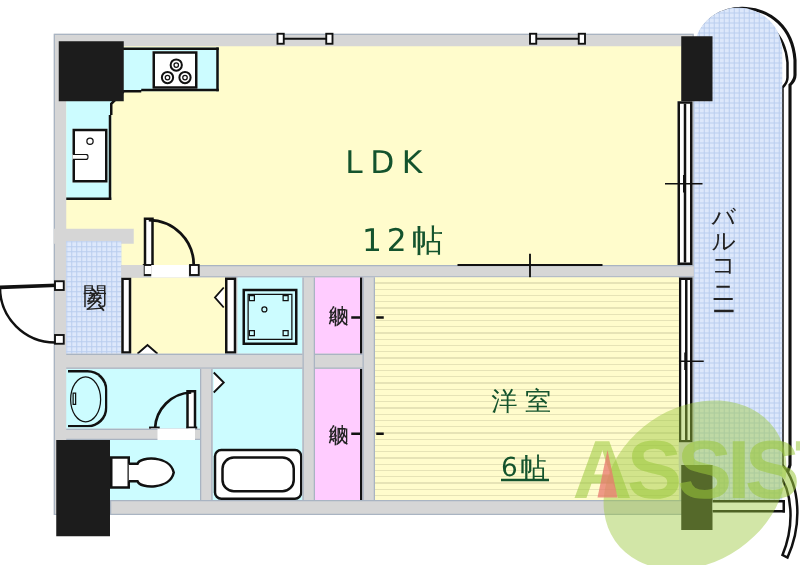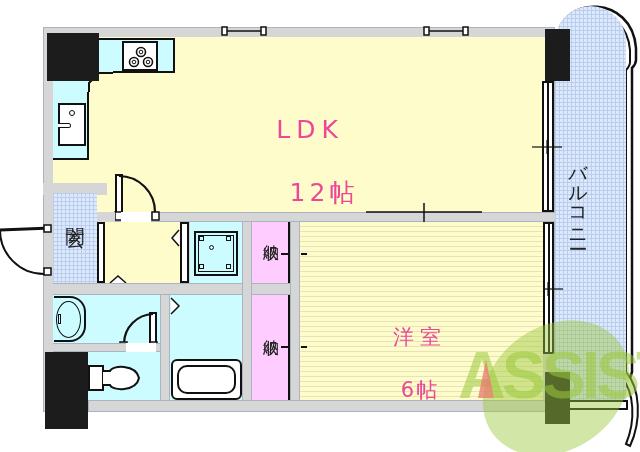--- a/index.html
+++ b/index.html
@@ -5,21 +5,21 @@
   html,body{margin:0;padding:0;background:#ffffff;}
   body{width:640px;height:452px;position:relative;overflow:hidden;font-family:"DejaVu Sans","Liberation Sans",sans-serif;}
   .abs{position:absolute;box-sizing:border-box;}
   .wall{background:#d6d6d6;border:1px solid #a9b4c2;}
   .yellow{background:#fffccc;}
   .cyan{background:#ccfcff;}
   .pink{background:#ffccff;}
   .black{background:#1c1c1c;}
   .grid{background-color:#dde8fb;background-image:linear-gradient(#b9cdee 1px,transparent 1px),linear-gradient(90deg,#b9cdee 1px,transparent 1px);background-size:4px 4px;}
   .stripe{background-color:#fffccc;background-image:repeating-linear-gradient(to bottom,#fffccc 0px,#fffccc 4px,#e6e3b6 4px,#e6e3b6 5px);}
-  .label{color:#ec4899;text-align:center;white-space:pre-line;line-height:1.25;}
+  .label{color:#14532d;text-align:center;white-space:pre-line;line-height:1.25;}
   .vlabel{writing-mode:vertical-rl;text-orientation:upright;color:#222;letter-spacing:0px;}
   .outline{border:2px solid #111;background:#fff;}
   svg{position:absolute;overflow:visible;}
 </style>
 </head>
 <body>
 
 <div class="abs" style="left:548px;top:0px;width:92px;height:452px;">
   <svg width="92" height="452">
     <path d="M10 36 C 14 -4, 84 -6, 88 48 L 88 60 C 88 64 86 66 84 68 L 84 372 L 82 378" fill="none" stroke="#111" stroke-width="2.5"></path>
@@ -90,23 +90,23 @@
     <line x1="0" y1="7" x2="30" y2="7" stroke="#111" stroke-width="1.2"></line>
     <line x1="15" y1="0" x2="15" y2="14" stroke="#111" stroke-width="1.2"></line>
   </svg>
 
 <svg style="left:366px;top:203px;" width="116" height="30">
   <line x1="0" y1="9" x2="116" y2="9" stroke="#111" stroke-width="1.5"></line>
   <line x1="58" y1="0" x2="58" y2="26" stroke="#111" stroke-width="1.5"></line>
 </svg>
 
 <div class="abs stripe" style="left:300px;top:222px;width:243px;height:178px;"></div>
-<div class="abs label" style="left:370px;top:298px;width:100px;font-size:21px;">
+<div class="abs label" style="left:370px;top:282px;width:100px;font-size:21px;">
   <span style="letter-spacing:6px;">洋室</span><br>
-  <span style="letter-spacing:2px;">6帖</span>
+  <span style="letter-spacing:2px;text-decoration:underline;">6帖</span>
 </div>
 
 <div class="abs grid" style="left:53px;top:193px;width:44px;height:90px;"></div>
 <div class="abs vlabel" style="left:63px;top:213px;font-size:19px;">玄関</div>
 <svg style="left:0px;top:222px;" width="56" height="56">
   <path d="M51 6 L 0 8" stroke="#111" stroke-width="3" fill="none"></path>
   <path d="M0 8 A 44 44 0 0 0 44 52" stroke="#111" stroke-width="2" fill="none"></path>
   <rect x="44" y="3" width="7" height="7" fill="#fff" stroke="#111" stroke-width="1.5"></rect>
   <rect x="44" y="46" width="7" height="7" fill="#fff" stroke="#111" stroke-width="1.5"></rect>
 </svg>

